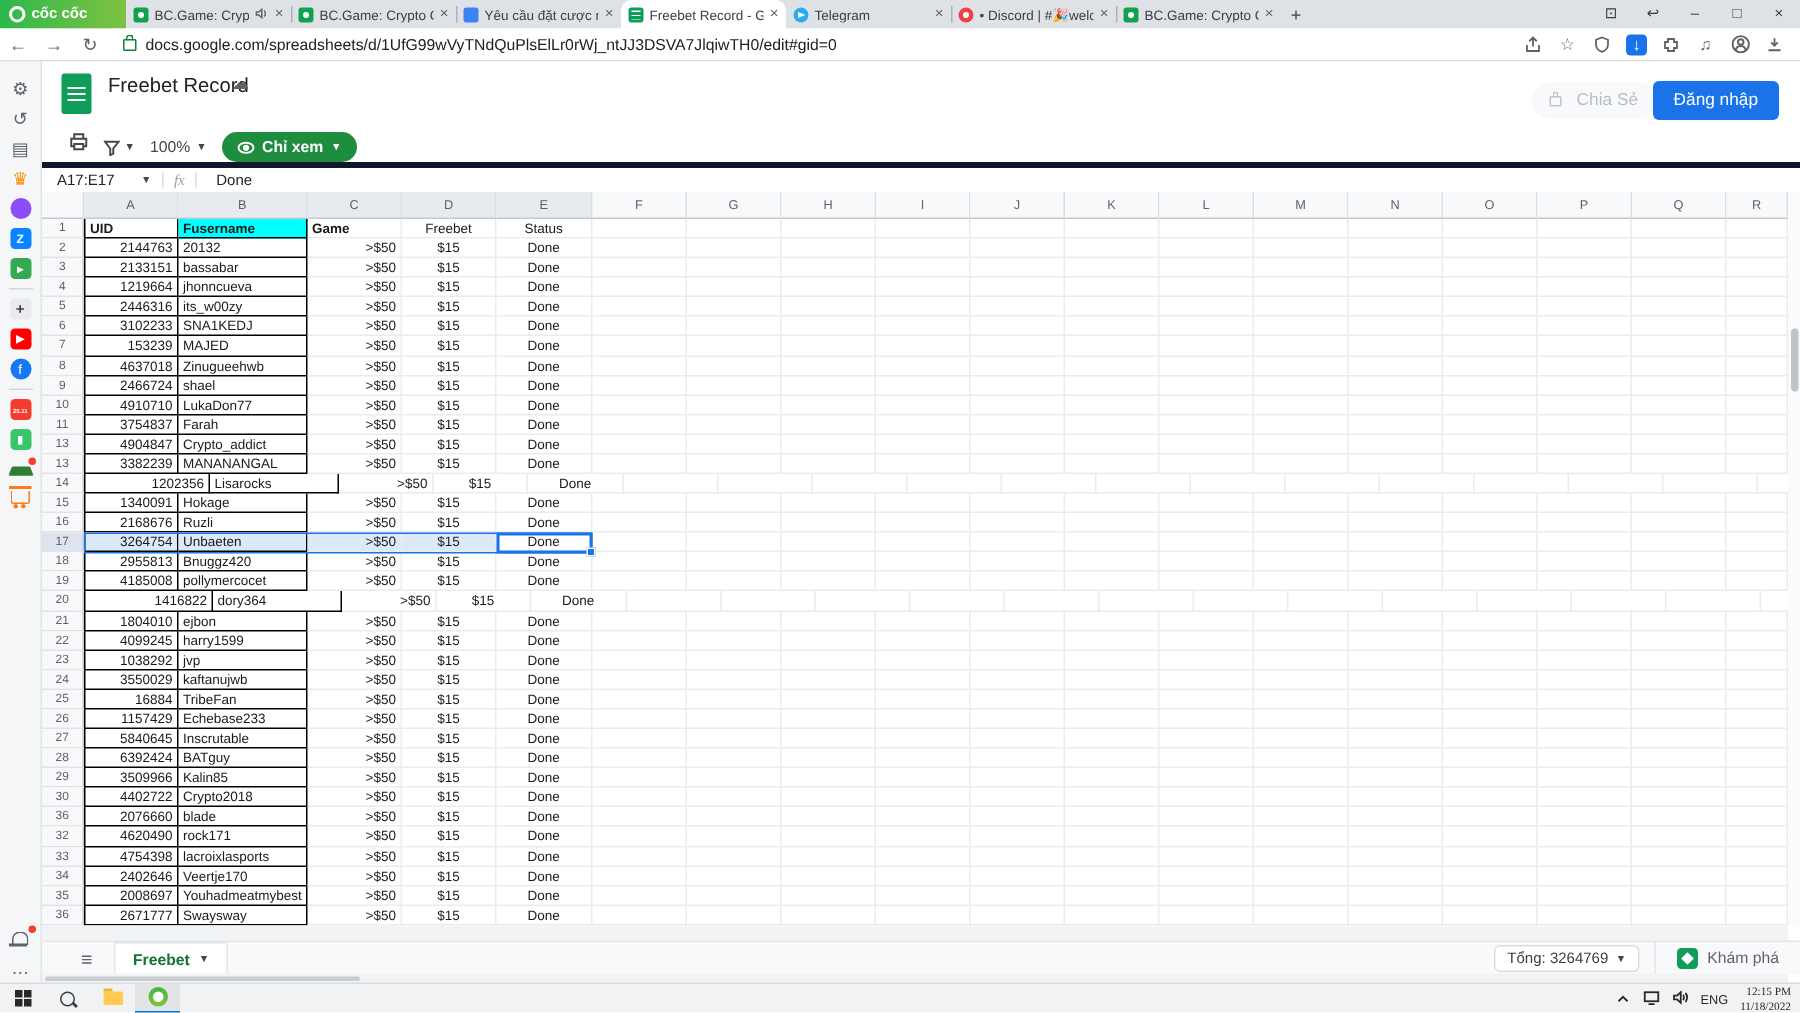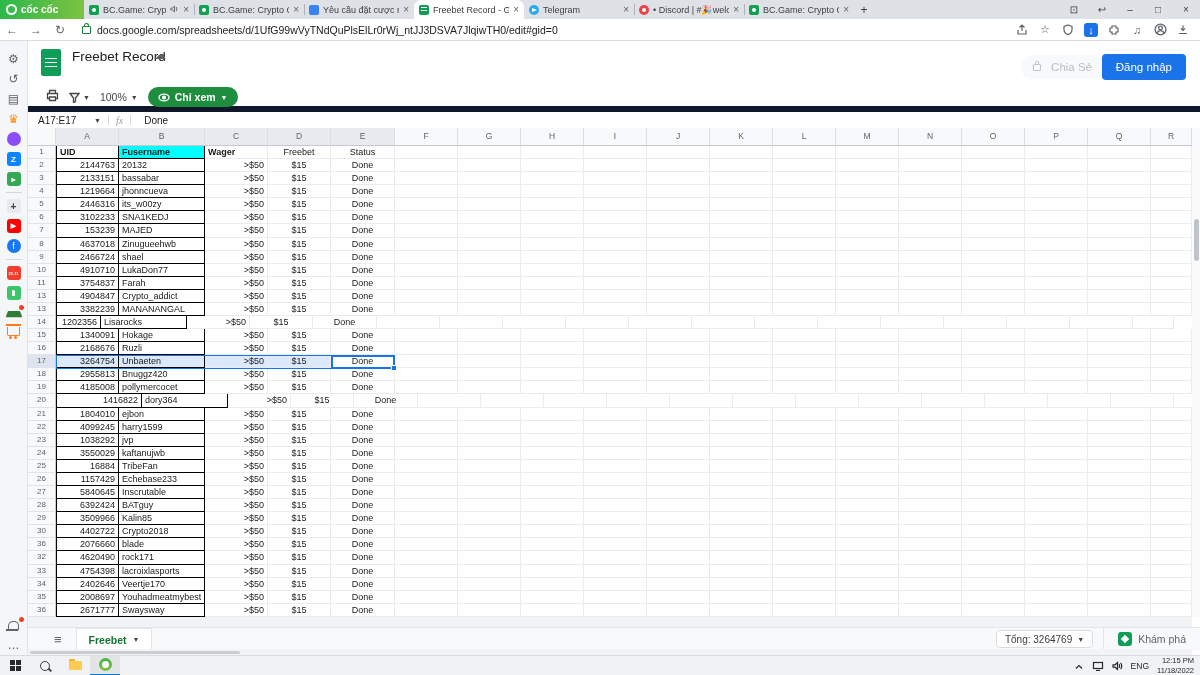--- a/index.html
+++ b/index.html
@@ -63,21 +63,21 @@
   .sheeticon{position:absolute;left:13px;top:8px;width:20px;height:27px;background:#0f9d58;border-radius:2px;}
   .sheeticon::after{content:"";position:absolute;left:4px;right:4px;top:9px;height:11px;background:repeating-linear-gradient(#fff 0 1.5px,#0f9d58 1.5px 4px);}
   #stitle{position:absolute;left:44px;top:8px;font-size:13.5px;color:#202124;}
   .cloud{position:absolute;left:126px;top:7px;color:#5f6368;font-size:12px;}
   #menubar{position:absolute;left:42px;top:29px;display:flex;gap:15px;font-size:11.5px;color:#202124;}
   #menubar .menu.dis{color:#b0b4b9;}
   #sharebtn{position:absolute;right:96px;top:14px;height:24px;padding:0 12px;border-radius:13px;background:#f8f9fa;color:#b9bdc2;font-size:11.5px;display:flex;align-items:center;gap:10px;}
   .graylock{width:6px;height:5px;border:1.2px solid #c0c4c9;border-radius:1px;position:relative;}
   .graylock::before{content:"";position:absolute;left:0.5px;top:-3.4px;width:2.6px;height:2.6px;border:1.2px solid #c0c4c9;border-bottom:none;border-radius:3px 3px 0 0;}
   #signinbtn{position:absolute;right:14px;top:13px;height:26px;padding:0 14px;border-radius:4px;background:#1a73e8;color:#fff;font-size:11.5px;display:flex;align-items:center;}
-  #stoolbar{position:absolute;left:0;top:47px;right:0;height:24px;border-bottom:6px solid #0f172a;display:flex;align-items:center;gap:10px;padding-left:18px;box-sizing:border-box;color:#444746;}
+  #stoolbar{position:absolute;left:0;top:47px;right:0;height:24px;border-bottom:4px solid #0f172a;display:flex;gap:10px;padding-left:18px;box-sizing:border-box;color:#444746;}
   #stoolbar svg{stroke:#444746;fill:none;stroke-width:1.3;}
   .caret{font-size:7px;color:#444746;}
   #zoomsel{font-size:10.5px;display:flex;gap:4px;align-items:center;}
   #viewchip{height:20px;background:#1e8e3e;border-radius:10px;color:#fff;font-size:10.5px;font-weight:bold;display:flex;align-items:center;gap:5px;padding:0 10px;}
   #viewchip .caret{color:#fff;}
   #fbar{position:absolute;left:0;top:71px;right:8px;height:16px;border-bottom:1px solid #e3e6e8;display:flex;align-items:center;font-size:10px;color:#202124;}
   #namebox{width:56px;padding-left:10px;}
   #fbar .sep{width:1px;height:10px;background:#dadce0;margin:0 7px;}
   #fxlbl{font-style:italic;color:#9aa0a6;font-family:"Liberation Serif",serif;font-size:10px;}
   #fval{margin-left:6px;}
@@ -122,21 +122,21 @@
   .mag{width:8px;height:8px;border:1.5px solid #3c4043;border-radius:50%;position:relative;}
   .mag::after{content:"";position:absolute;left:7px;top:7px;width:4px;height:1.5px;background:#3c4043;transform:rotate(45deg);}
   .folder{width:13px;height:9px;background:#ffca52;border-radius:1px;position:relative;}
   .folder::before{content:"";position:absolute;left:0;top:-2px;width:6px;height:2px;background:#f0b429;border-radius:1px 1px 0 0;}
   .cocico{width:13px;height:13px;border-radius:50%;background:conic-gradient(#45b649,#7dc242,#45b649);position:relative;}
   .cocico::after{content:"";position:absolute;inset:3px;background:#fff;border-radius:50%;}
   .tbi.active{background:#e2e4e6;border-bottom:2px solid #0078d7;box-sizing:border-box;}
   #tbright{margin-left:auto;display:flex;align-items:center;gap:8px;padding-right:6px;color:#27282a;}
   #tbright svg{stroke:#27282a;fill:none;stroke-width:1.2;}
   #tblang{font-size:8.5px;}
-  #tbclock{font-size:7.5px;text-align:right;line-height:1.25;}
+  #tbclock{font-size:7.5px;text-align:right;line-height:1.25;font-family:Liberation Serif, serif;}
 </style>
 </head>
 <body>
 
 <div id="root">
 
   <div id="tabstrip">
     <div id="logo">
       <span class="ring"></span>
       <span>cốc cốc</span>
@@ -354,21 +354,21 @@
           <div class="ch" style="width: 63px;">N</div>
           <div class="ch" style="width: 63px;">O</div>
           <div class="ch" style="width: 63px;">P</div>
           <div class="ch" style="width: 63px;">Q</div>
           <div class="ch" style="width: 41px;">R</div>
         </div>
         <div class="grow">
           <div class="cl rh" style="width: 28px;">1</div>
           <div class="cl bk bkl bold al" style="width: 63px;">UID</div>
           <div class="cl bk bold al cyan" style="width: 86px;">Fusername</div>
-          <div class="cl gr bold al" style="width: 63px;">Wager</div>
+          <div class="cl gr bold al" style="width: 63px;">Game</div>
           <div class="cl gr ac" style="width: 63px;">Freebet</div>
           <div class="cl gr ac" style="width: 64px;">Status</div>
           <div class="cl gr" style="width: 63px;"></div>
           <div class="cl gr" style="width: 63px;"></div>
           <div class="cl gr" style="width: 63px;"></div>
           <div class="cl gr" style="width: 63px;"></div>
           <div class="cl gr" style="width: 63px;"></div>
           <div class="cl gr" style="width: 63px;"></div>
           <div class="cl gr" style="width: 63px;"></div>
           <div class="cl gr" style="width: 63px;"></div>
@@ -625,21 +625,21 @@
           <div class="cl gr" style="width: 63px;"></div>
           <div class="cl gr" style="width: 63px;"></div>
           <div class="cl gr" style="width: 63px;"></div>
           <div class="cl gr" style="width: 63px;"></div>
           <div class="cl gr" style="width: 63px;"></div>
           <div class="cl gr" style="width: 63px;"></div>
           <div class="cl gr" style="width: 41px;"></div>
         </div>
         <div class="grow">
           <div class="cl rh" style="width: 28px;">14</div>
-          <div class="cl bk bkl ar" style="width: 45px;">1202356</div>
+          <div class="cl bk bkl ar" style="width: 84px;">1202356</div>
           <div class="cl bk al" style="width: 86px;">Lisarocks</div>
           <div class="cl gr ar" style="width: 63px;">&gt;$50</div>
           <div class="cl gr ac" style="width: 63px;">$15</div>
           <div class="cl gr ac" style="width: 64px;">Done</div>
           <div class="cl gr" style="width: 63px;"></div>
           <div class="cl gr" style="width: 63px;"></div>
           <div class="cl gr" style="width: 63px;"></div>
           <div class="cl gr" style="width: 63px;"></div>
           <div class="cl gr" style="width: 63px;"></div>
           <div class="cl gr" style="width: 63px;"></div>

